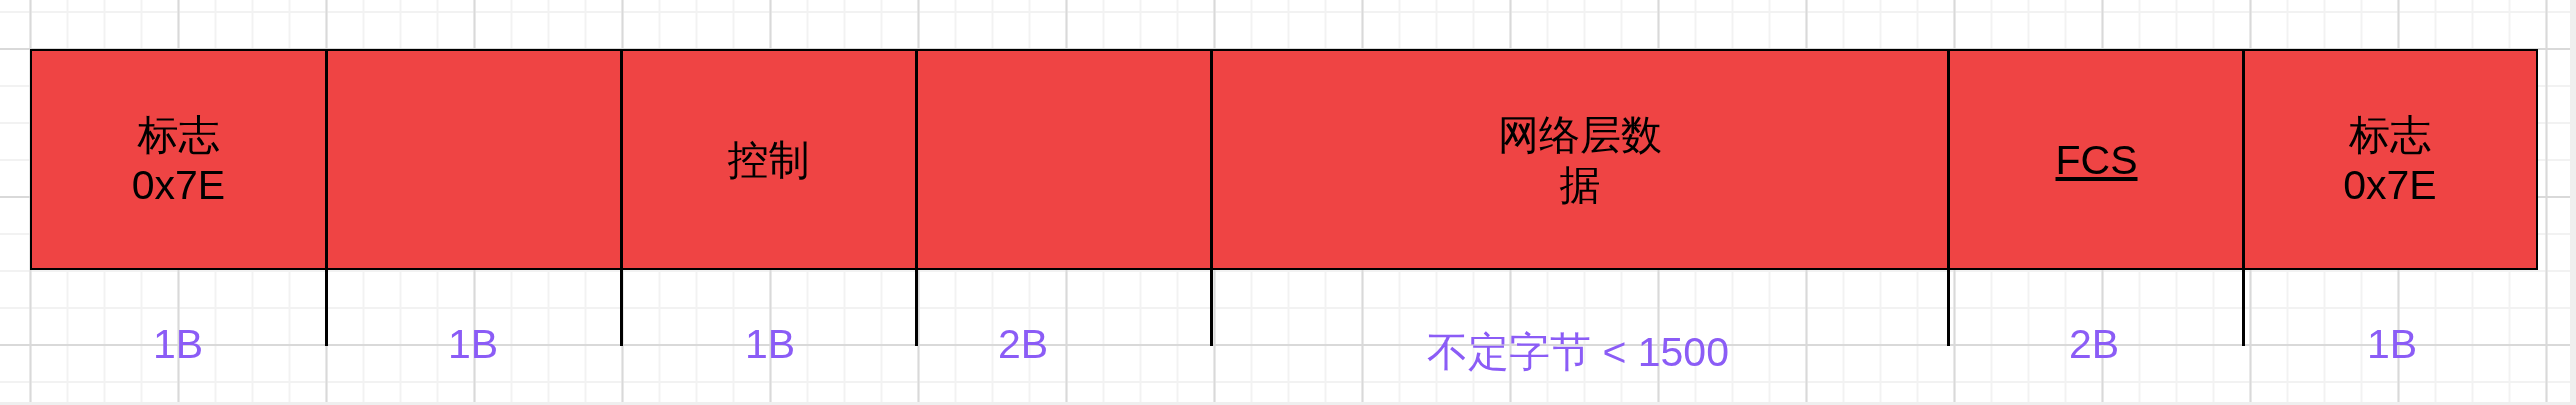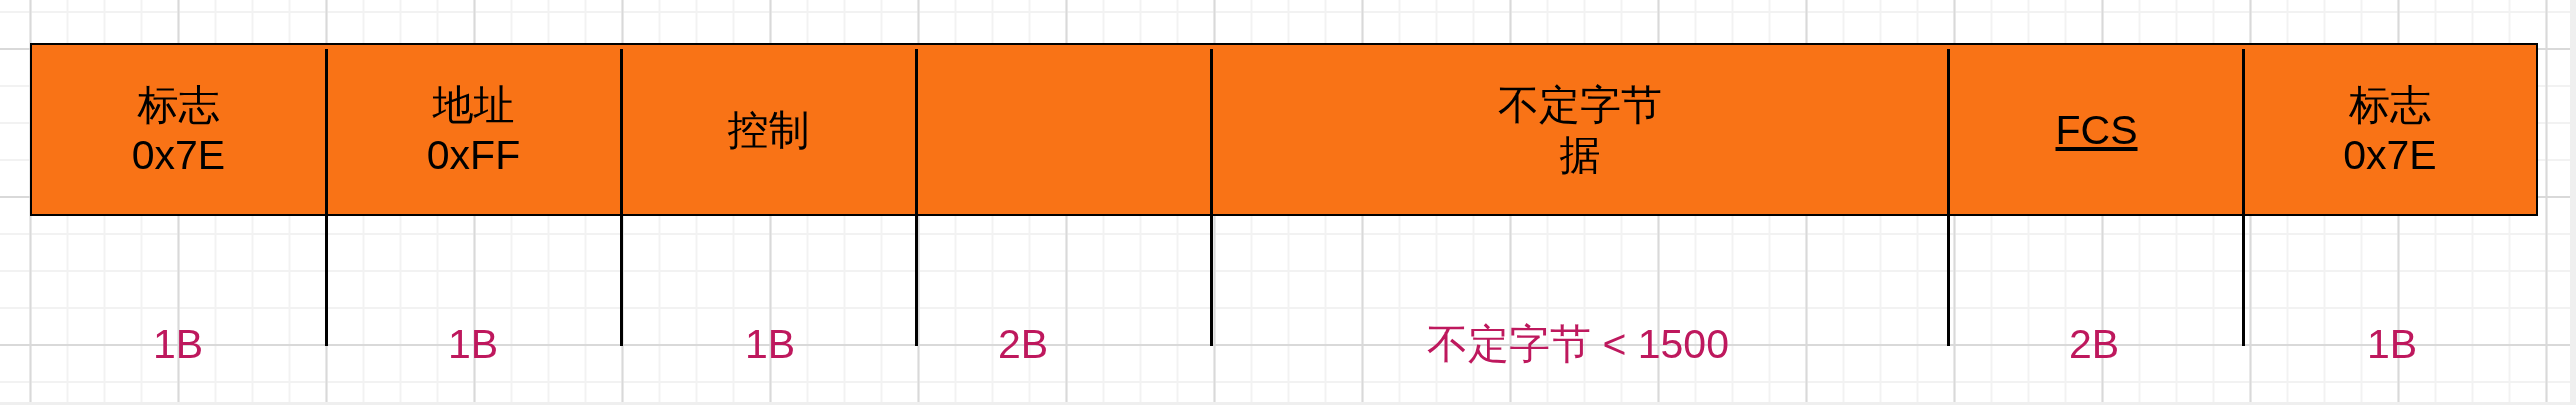--- a/index.html
+++ b/index.html
@@ -13,65 +13,59 @@
     background-color: #ffffff;
     background-image:
       linear-gradient(to right, #d9d9d9 1.8px, transparent 1.8px),
       linear-gradient(to bottom, #d9d9d9 1.8px, transparent 1.8px),
       linear-gradient(to right, #f2f2f2 1.8px, transparent 1.8px),
       linear-gradient(to bottom, #f2f2f2 1.8px, transparent 1.8px);
     background-size: 148px 148px, 148px 148px, 37px 37px, 37px 37px;
     background-position: 29.5px 0, 0 48px, 29.5px 0, 0 11px;
   }
   .frame {
-    position: absolute; left: 30px; top: 43px; width: 2508px; height: 173px;
-    box-sizing: border-box; border: 2.8px solid #000; background: #f97316;
+    position: absolute; left: 30px; top: 49px; width: 2508px; height: 221px;
+    box-sizing: border-box; border: 2.8px solid #000; background: #ef4444;
   }
   .cell {
     position: absolute; top: 0; height: 100%;
     display: flex; align-items: center; justify-content: center;
     text-align: center; color: #000;
     font-size: 41px; line-height: 50px;
   }
   .cell .inner { display: flex; flex-direction: column; align-items: center; }
   .divider {
     position: absolute; top: 49px; width: 2.8px; height: 297px; background: #000;
   }
   .size-label {
     position: absolute; top: 321px; height: 46px; line-height: 46px;
-    font-size: 41px; color: #be185d; text-align: center; white-space: nowrap;
+    font-size: 41px; color: #8b5cf6; text-align: center; white-space: nowrap;
     transform: translateX(-50%);
   }
 </style>
 </head>
 <body>
 
 <div class="canvas"></div>
 
 <div class="frame">
   <div class="cell" style="left:0px;width:293px;">
     <div class="inner">
       <span>标志</span>
       <span>0x7E</span>
     </div>
   </div>
-  <div class="cell" style="left:295px;width:293px;">
-    <div class="inner">
-      <span>地址</span>
-      <span>0xFF</span>
-    </div>
-  </div>
   <div class="cell" style="left:590px;width:293px;">
     <div class="inner">
       <span>控制</span>
     </div>
   </div>
   <div class="cell" style="left:1180px;width:736px;">
     <div class="inner">
-      <span>不定字节</span>
+      <span>网络层数</span>
       <span>据</span>
     </div>
   </div>
   <div class="cell" style="left:1918px;width:293px;text-decoration:underline;">
     <div class="inner">
       <span>FCS</span>
     </div>
   </div>
   <div class="cell" style="left:2213px;width:290px;">
     <div class="inner">
@@ -85,16 +79,16 @@
 <div class="divider" style="left:620px;"></div>
 <div class="divider" style="left:915px;"></div>
 <div class="divider" style="left:1210px;"></div>
 <div class="divider" style="left:1947px;"></div>
 <div class="divider" style="left:2242px;"></div>
 
 <div class="size-label" style="left:178px;">1B</div>
 <div class="size-label" style="left:473px;">1B</div>
 <div class="size-label" style="left:770px;">1B</div>
 <div class="size-label" style="left:1023px;">2B</div>
-<div class="size-label" style="left:1578px;">不定字节 &lt; 1500</div>
+<div class="size-label" style="left:1578px;margin-top:8px;">不定字节 &lt; 1500</div>
 <div class="size-label" style="left:2094px;">2B</div>
 <div class="size-label" style="left:2392px;">1B</div>
 
 
 </body></html>

